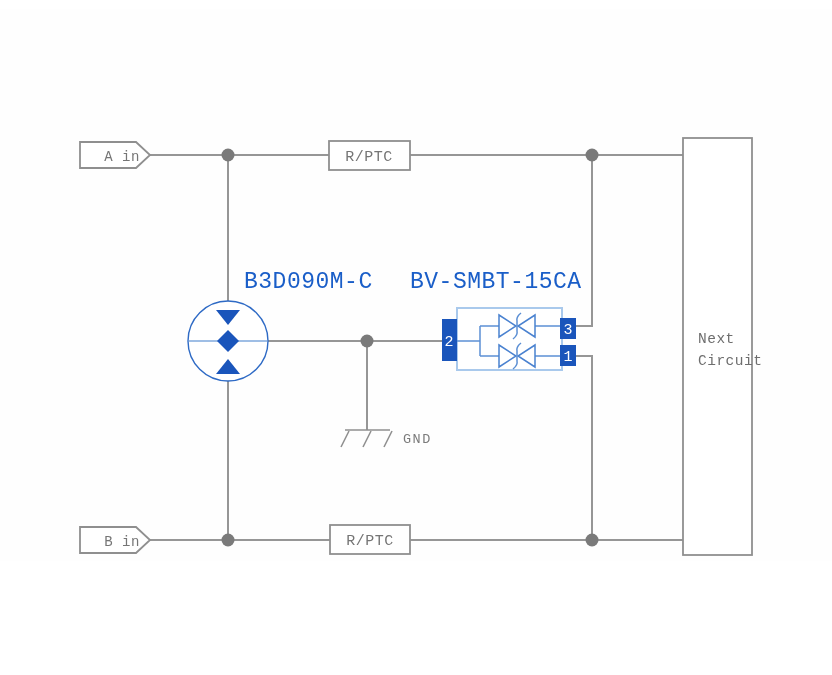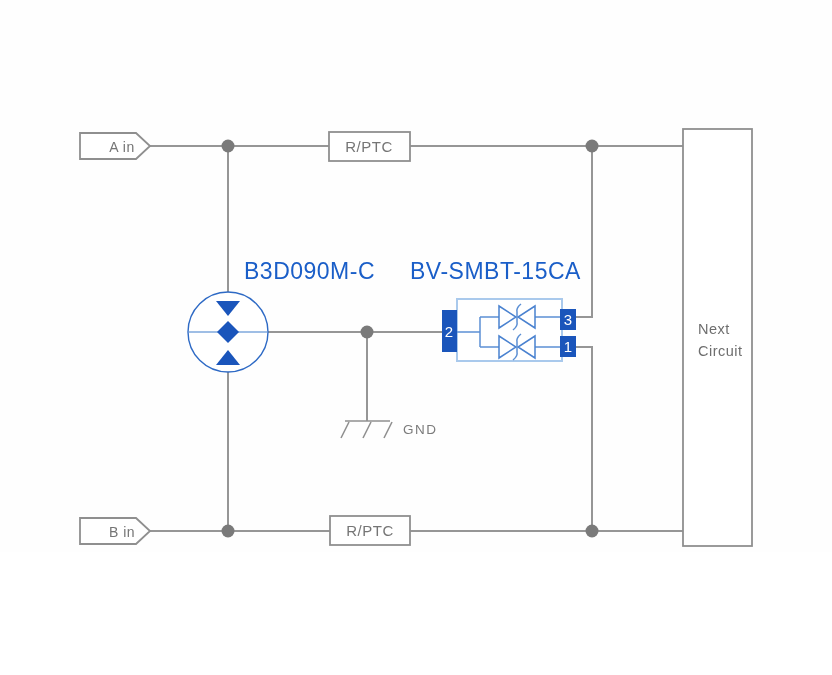--- a/index.html
+++ b/index.html
@@ -1,18 +1,18 @@
 <!DOCTYPE html>
 <html><head>
 <meta charset="utf-8">
 <style>
   html,body{margin:0;padding:0;background:#ffffff;}
   .stage{
     position:relative;width:832px;height:552px;background:#fefefe;
-    font-family:Liberation Sans, sans-serif;overflow:hidden;
+    font-family:Liberation Mono, monospace;overflow:hidden;margin-top:9px;
   }
   svg{position:absolute;left:0;top:0;}
   .wire{stroke:#969696;stroke-width:2;fill:none;stroke-linecap:butt;}
   .boxline{stroke:#8f8f8f;stroke-width:1.8;fill:#ffffff;}
   .tagline{stroke:#8f8f8f;stroke-width:1.8;fill:#ffffff;}
   .gndline{stroke:#8f8f8f;stroke-width:1.6;fill:none;}
   .dot{fill:#7a7a7a;stroke:none;}
   .gray-label{fill:#757575;font-size:15px;letter-spacing:0.5px;}
   .gray-label-sm{fill:#757575;font-size:14px;letter-spacing:0.5px;}
   .gnd-label{fill:#7b7b7b;font-size:13.5px;letter-spacing:1.5px;}

